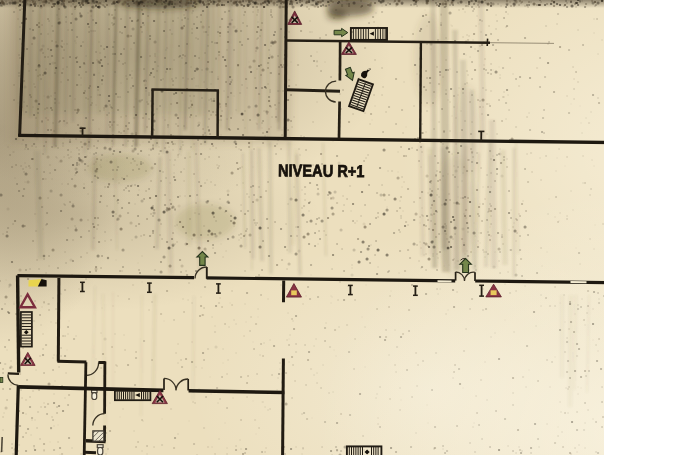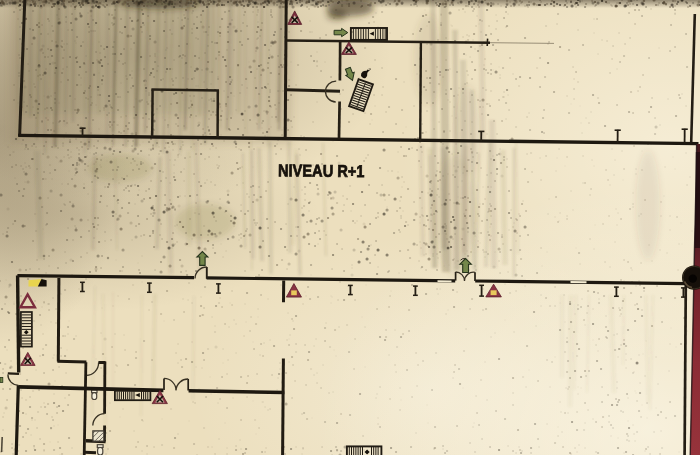--- a/index.html
+++ b/index.html
@@ -1,16 +1,16 @@
 <!DOCTYPE html>
 <html><head>
 <meta charset="utf-8">
 <style>
   html,body{margin:0;padding:0;}
-  #page{position:relative;width:700px;height:455px;overflow:hidden;
+  #page{position:relative;width:604px;height:455px;overflow:hidden;
     font-family:"Liberation Sans", sans-serif;
     background-color:#ecdfbe;
     background-image:
       linear-gradient(180deg, rgba(70,60,45,0.55), rgba(70,60,45,0.0)),
       radial-gradient(ellipse 170px 280px at 0px 130px, rgba(95,80,55,0.42), rgba(95,80,55,0.0) 78%),
       radial-gradient(ellipse 330px 195px at 140px 55px, rgba(90,78,52,0.30), rgba(90,78,52,0.0) 76%),
       radial-gradient(ellipse 320px 130px at 80px 215px, rgba(100,86,58,0.22), rgba(100,86,58,0.0) 75%),
       radial-gradient(ellipse 430px 310px at 650px 430px, rgba(255,252,240,0.60), rgba(255,252,240,0.0) 78%),
       radial-gradient(ellipse 360px 280px at 670px 150px, rgba(255,250,235,0.50), rgba(255,250,235,0.0) 76%),
       radial-gradient(ellipse 320px 210px at 430px 390px, rgba(252,248,235,0.40), rgba(252,248,235,0.0) 75%);

